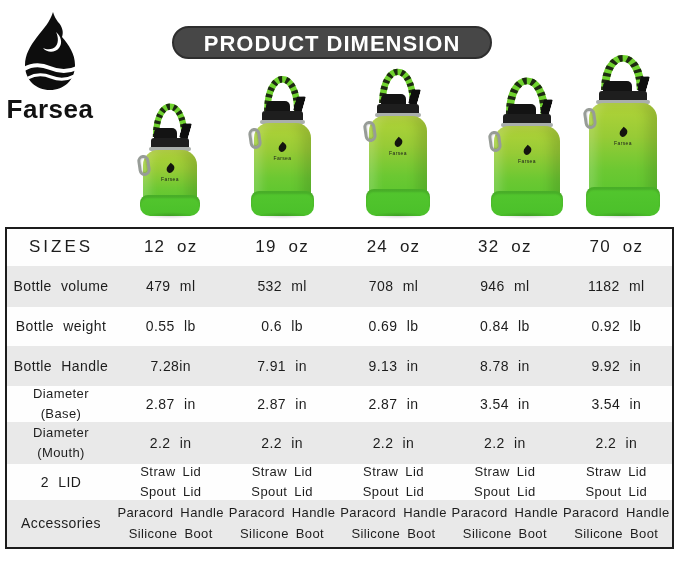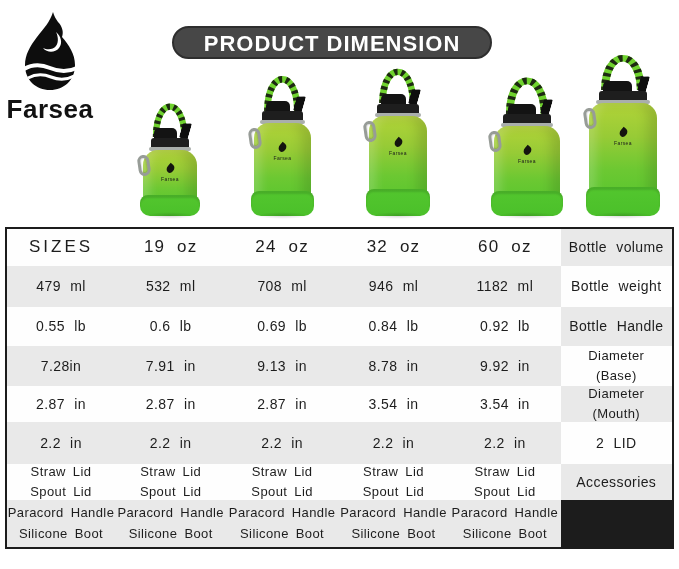--- a/index.html
+++ b/index.html
@@ -197,30 +197,33 @@
       <div class="boot"></div>
     </div>
 
   </div>
 
   <div class="dim-table">
       <div class="cell w hdr corner">
         <div>SIZES</div>
       </div>
       <div class="cell w hdr">
+        <div>12 oz</div>
+      </div>
+      <div class="cell w hdr">
         <div>19 oz</div>
       </div>
       <div class="cell w hdr">
         <div>24 oz</div>
       </div>
       <div class="cell w hdr">
         <div>32 oz</div>
       </div>
       <div class="cell w hdr">
-        <div>60 oz</div>
+        <div>70 oz</div>
       </div>
       <div class="cell g">
         <div>Bottle volume</div>
       </div>
       <div class="cell g">
         <div>479 ml</div>
       </div>
       <div class="cell g">
         <div>532 ml</div>
       </div>

